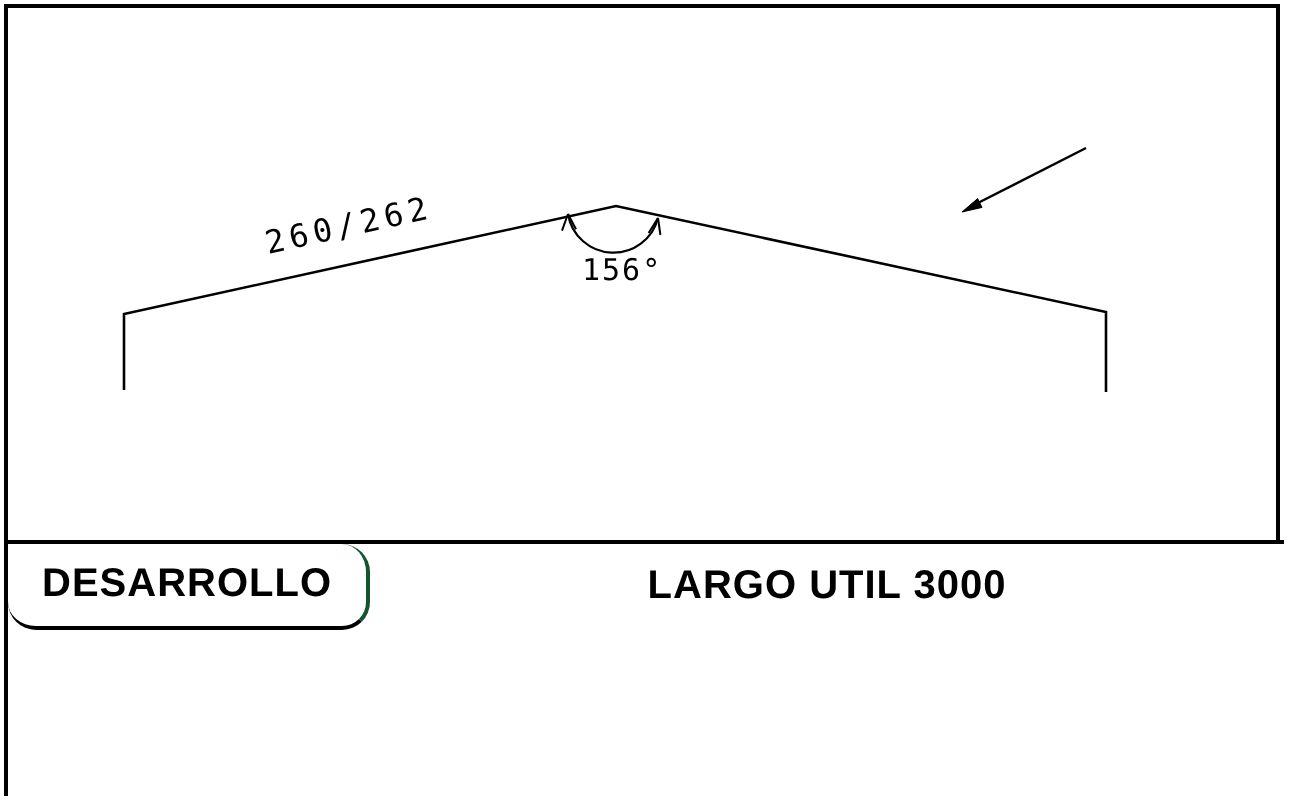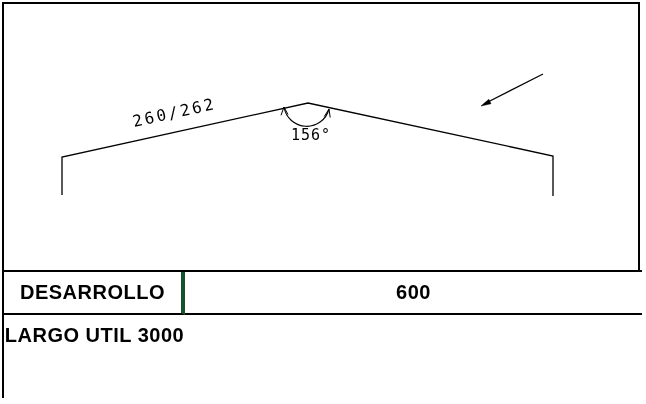--- a/index.html
+++ b/index.html
@@ -41,21 +41,21 @@
   .cell {
     display: flex;
     align-items: center;
     justify-content: center;
     font-weight: bold;
     font-size: 20px;
     letter-spacing: 0.5px;
     color: #000;
     box-sizing: border-box;
   }
-  .cell.label-col { border-right: 4px solid #14532d; }
+  .cell.label-col { border-right: 2px solid #14532d; border-radius: 14px; }
   .cell.row-divider { border-bottom: 2px solid #000; }
 </style>
 </head>
 <body>
 
 <div class="screen">
 
   <div class="outer-border"></div>
 
   <svg class="drawing-svg" viewBox="0 0 646 404" xmlns="http://www.w3.org/2000/svg">
@@ -71,20 +71,19 @@
     <polygon points="481,106 491,103.7 488.8,99.3" fill="#000" stroke="#000" stroke-width="0.5"></polygon>
 
     <text x="134" y="127" transform="rotate(-12.4 134 127)" class="cad-text" font-size="16" letter-spacing="2.5">260/262</text>
 
     <text x="291" y="140" class="cad-text" font-size="15" letter-spacing="1">156°</text>
   </svg>
 
   <div class="spec-table">
 
     <div class="cell label-col row-divider">DESARROLLO</div>
-    <div class="cell row-divider">600</div>
 
 
     <div class="cell">LARGO UTIL 3000</div>
 
   </div>
 
 </div>
 
 </body></html>

